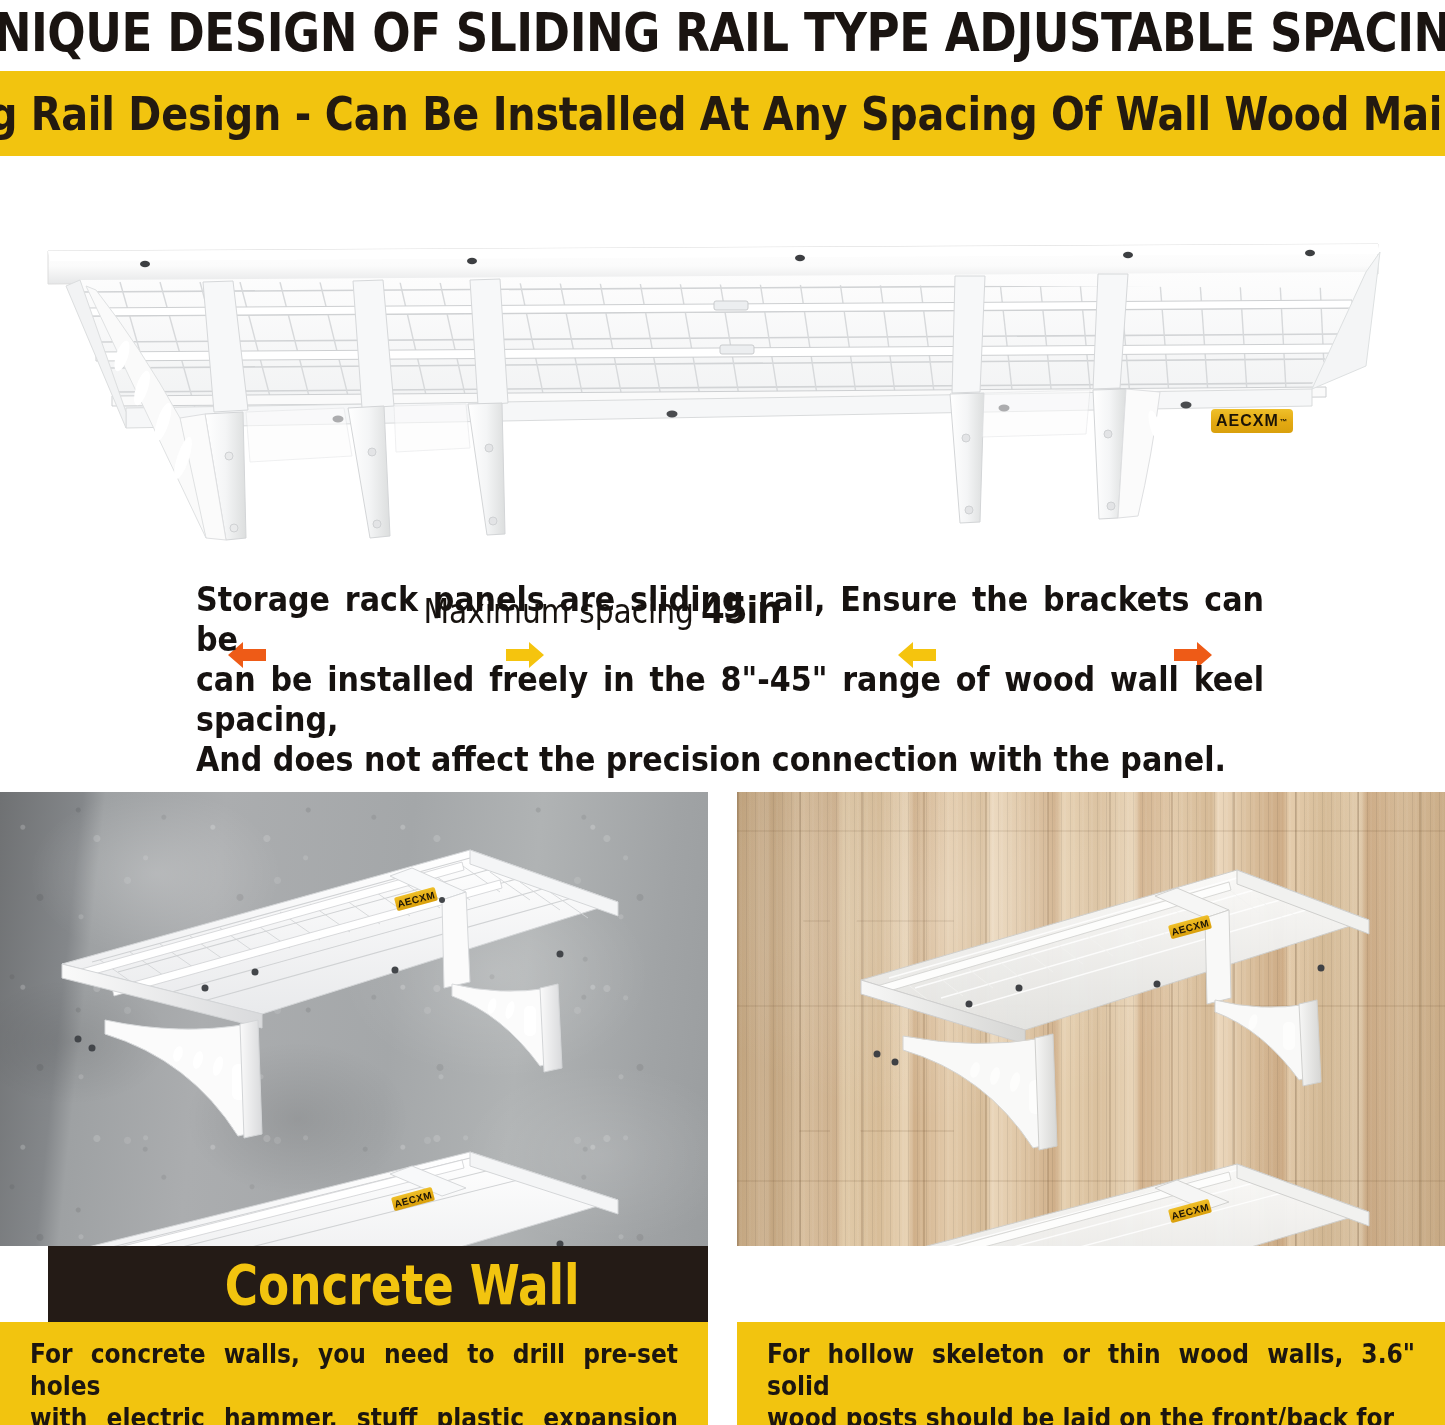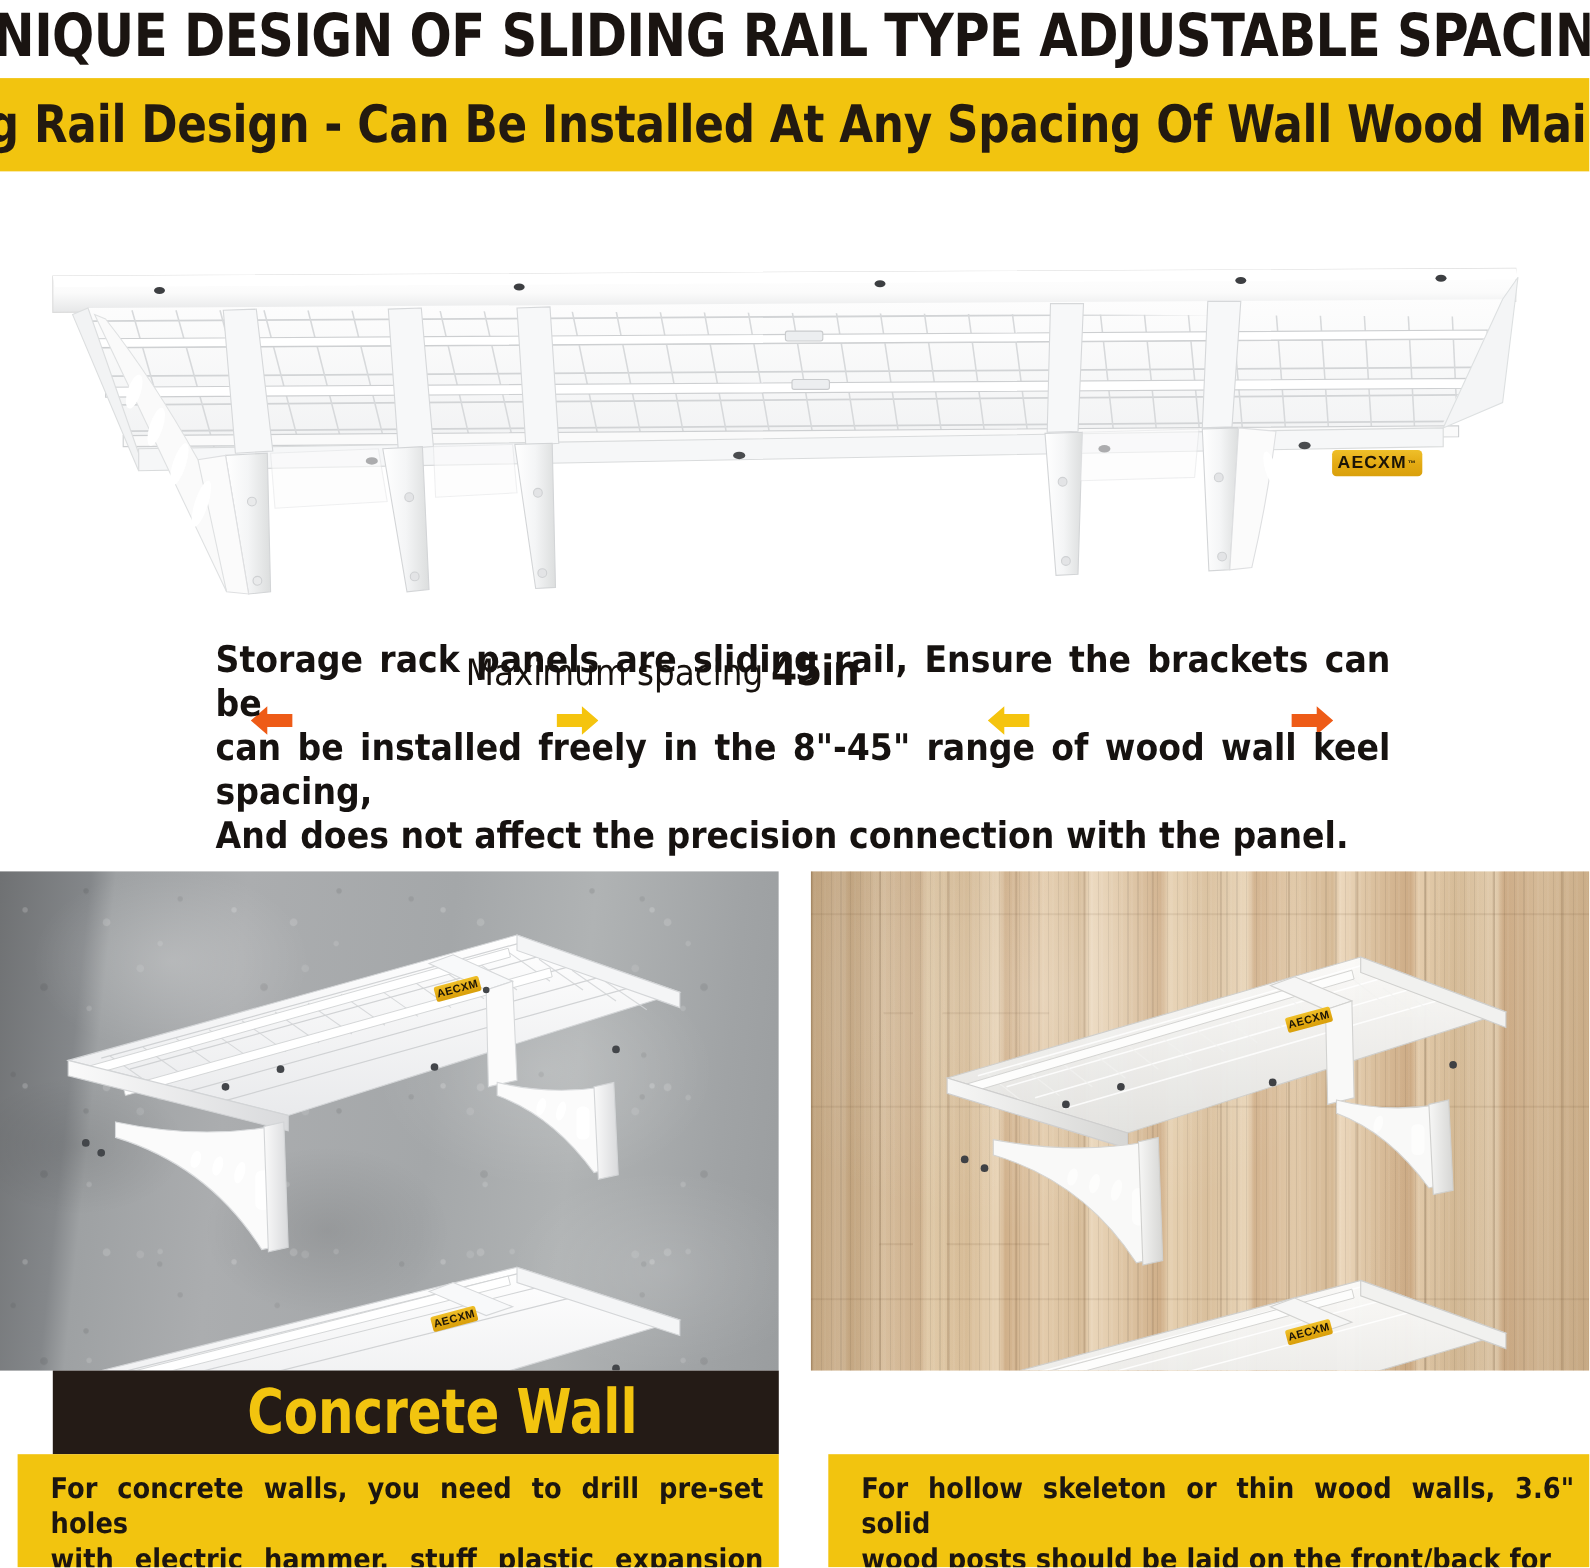--- a/index.html
+++ b/index.html
@@ -141,21 +141,21 @@
   .panel-title-bar{
     position:absolute; left:0; top:454px; width:100%; height:76px;
     background:#241b16; display:flex; align-items:center; justify-content:center;margin-left:48px;
   }
   .panel-title{
     font-family:"Liberation Sans Narrow","DejaVu Sans Condensed","Liberation Sans",sans-serif;
     font-weight:700; font-size:56px; color:#F2C40F; letter-spacing:0px;
     transform:scaleX(0.9); transform-origin:center; white-space:nowrap;
   }
   .panel-caption{
-    position:absolute; left:16px; top:530px; width:100%; height:103px;
+    position:absolute; left:0; top:530px; width:100%; height:103px;
     background:#F2C40F; padding:16px 30px 0 30px;
   }
   .panel-caption p{
     font-family:"Liberation Sans Narrow","DejaVu Sans Condensed","Liberation Sans",sans-serif;
     font-weight:700; font-size:26px; line-height:32px; color:#1c1610;
     text-align:justify;
   }
 </style>
 </head>
 <body>

